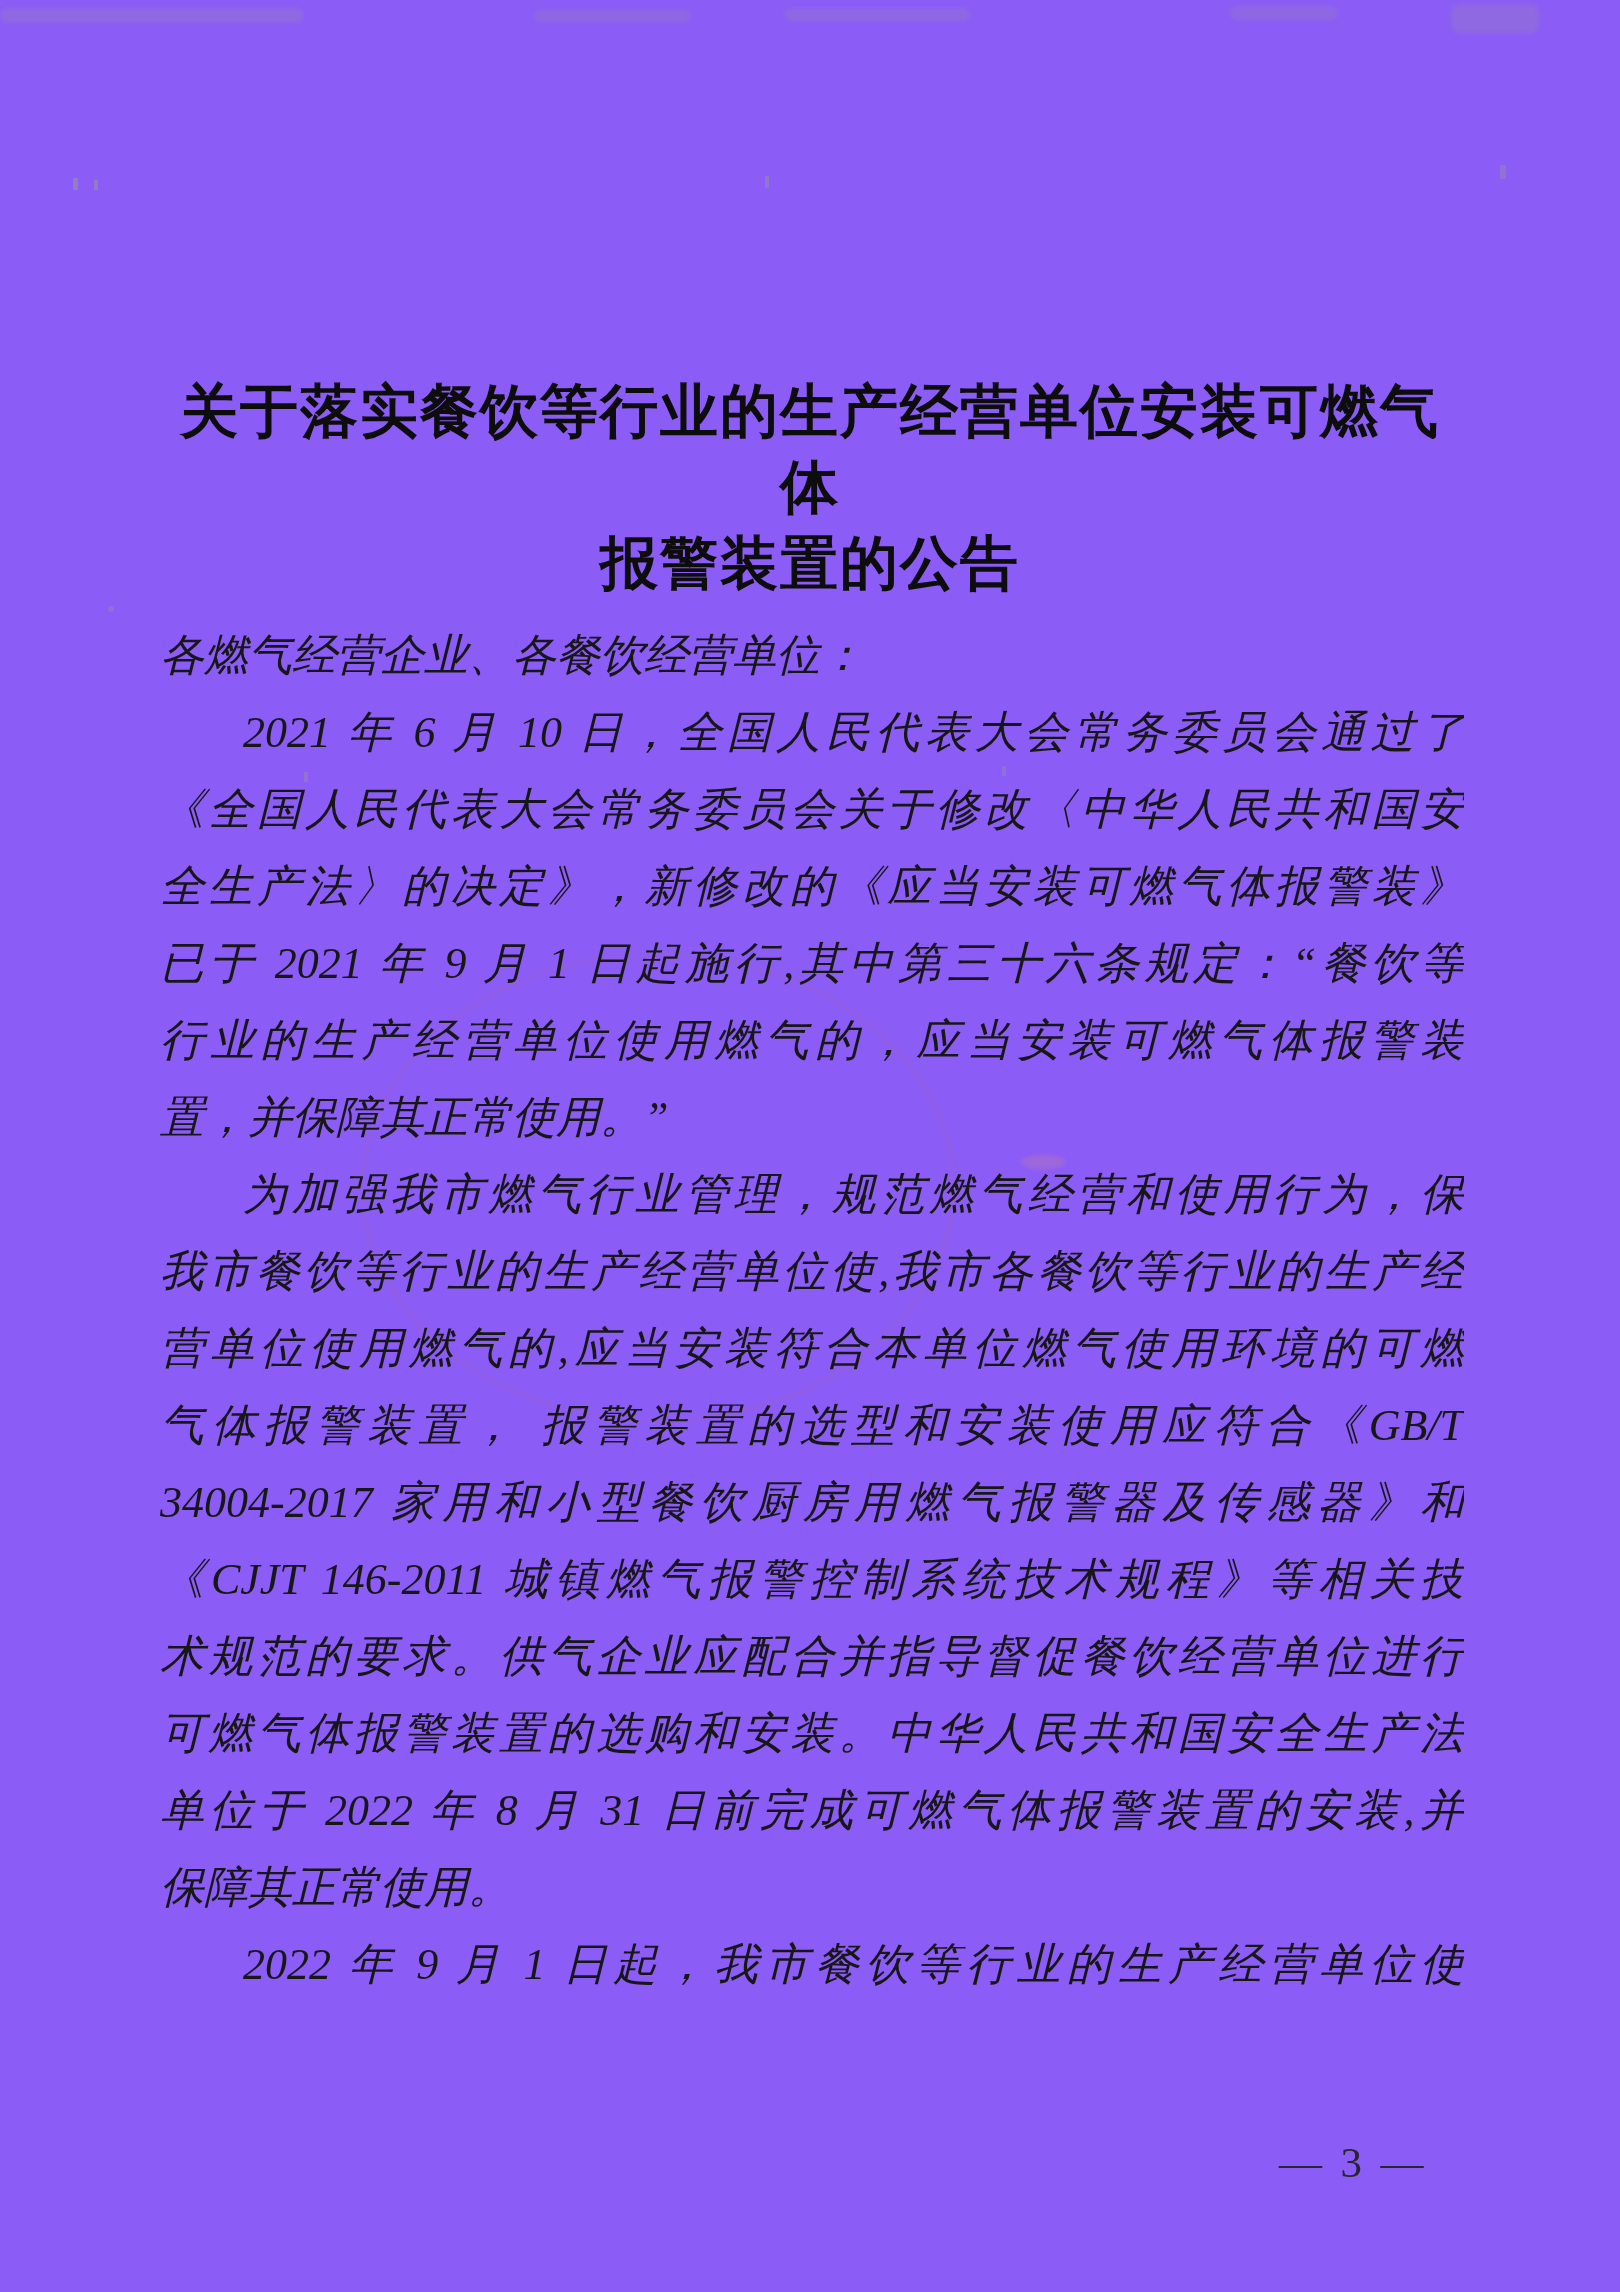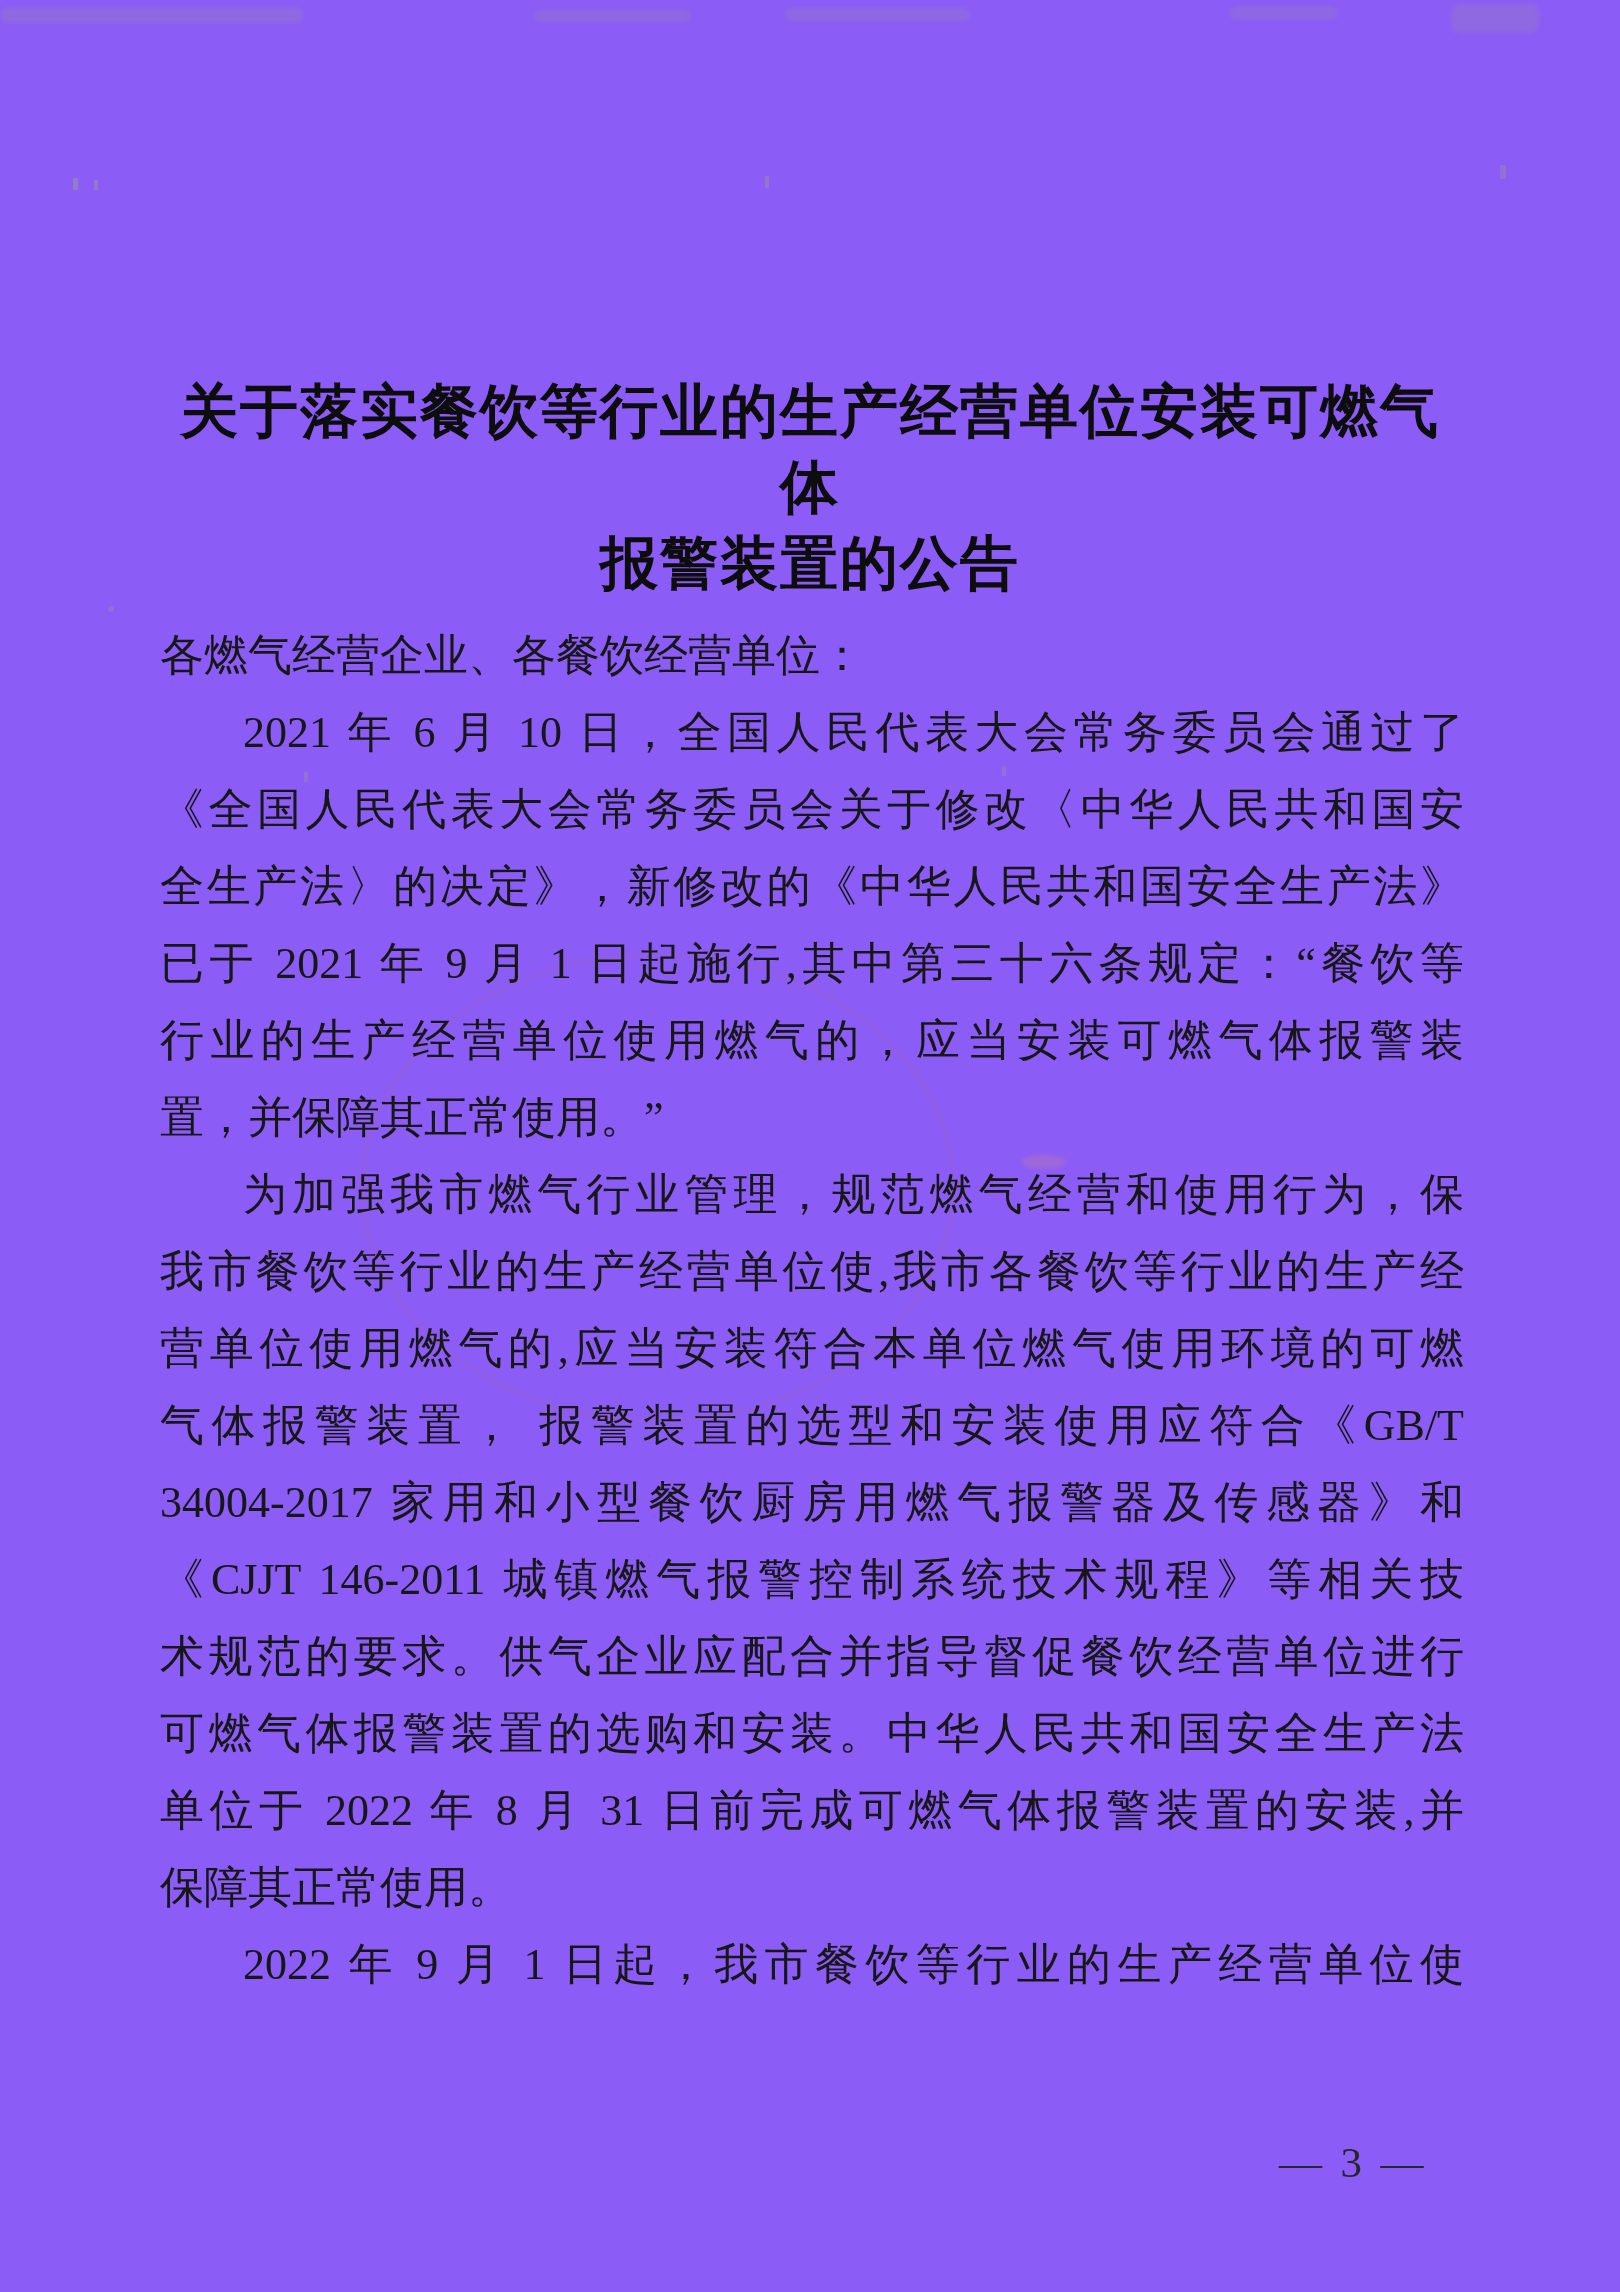--- a/index.html
+++ b/index.html
@@ -40,20 +40,21 @@
     left: 160px;
     width: 1304px;
   }
   .line {
     height: 77px;
     line-height: 77px;
     font-size: 44px;
     color: #171717;
     overflow: hidden;
     text-align: left;
+    font-style: italic;
   }
   .line.justify {
     text-align: justify;
     text-align-last: justify;
     text-justify: inter-character;
   }
   .line.indent { text-indent: 83px; }
   
   .page-number {
     position: absolute;
@@ -126,21 +127,21 @@
 
   <h1 class="doc-title">
     <span class="title-line">关于落实餐饮等行业的生产经营单位安装可燃气体</span>
     <span class="title-line">报警装置的公告</span>
   </h1>
 
   <div class="doc-body" id="body-lines">
       <div class="line">各燃气经营企业、各餐饮经营单位：</div>
       <div class="line justify indent">2021 年 6 月 10 日，全国人民代表大会常务委员会通过了</div>
       <div class="line justify">《全国人民代表大会常务委员会关于修改〈中华人民共和国安</div>
-      <div class="line justify">全生产法〉的决定》，新修改的《中华人民共和国安全生产法》</div>
+      <div class="line justify">全生产法〉的决定》，新修改的《应当安装可燃气体报警装》</div>
       <div class="line justify">已于 2021 年 9 月 1 日起施行,其中第三十六条规定：“餐饮等</div>
       <div class="line justify">行业的生产经营单位使用燃气的，应当安装可燃气体报警装</div>
       <div class="line">置，并保障其正常使用。”</div>
       <div class="line justify indent">为加强我市燃气行业管理，规范燃气经营和使用行为，保</div>
       <div class="line justify">我市餐饮等行业的生产经营单位使,我市各餐饮等行业的生产经</div>
       <div class="line justify">营单位使用燃气的,应当安装符合本单位燃气使用环境的可燃</div>
       <div class="line justify">气体报警装置， 报警装置的选型和安装使用应符合《GB/T</div>
       <div class="line justify">34004-2017 家用和小型餐饮厨房用燃气报警器及传感器》和</div>
       <div class="line justify">《CJJT 146-2011 城镇燃气报警控制系统技术规程》等相关技</div>
       <div class="line justify">术规范的要求。供气企业应配合并指导督促餐饮经营单位进行</div>

